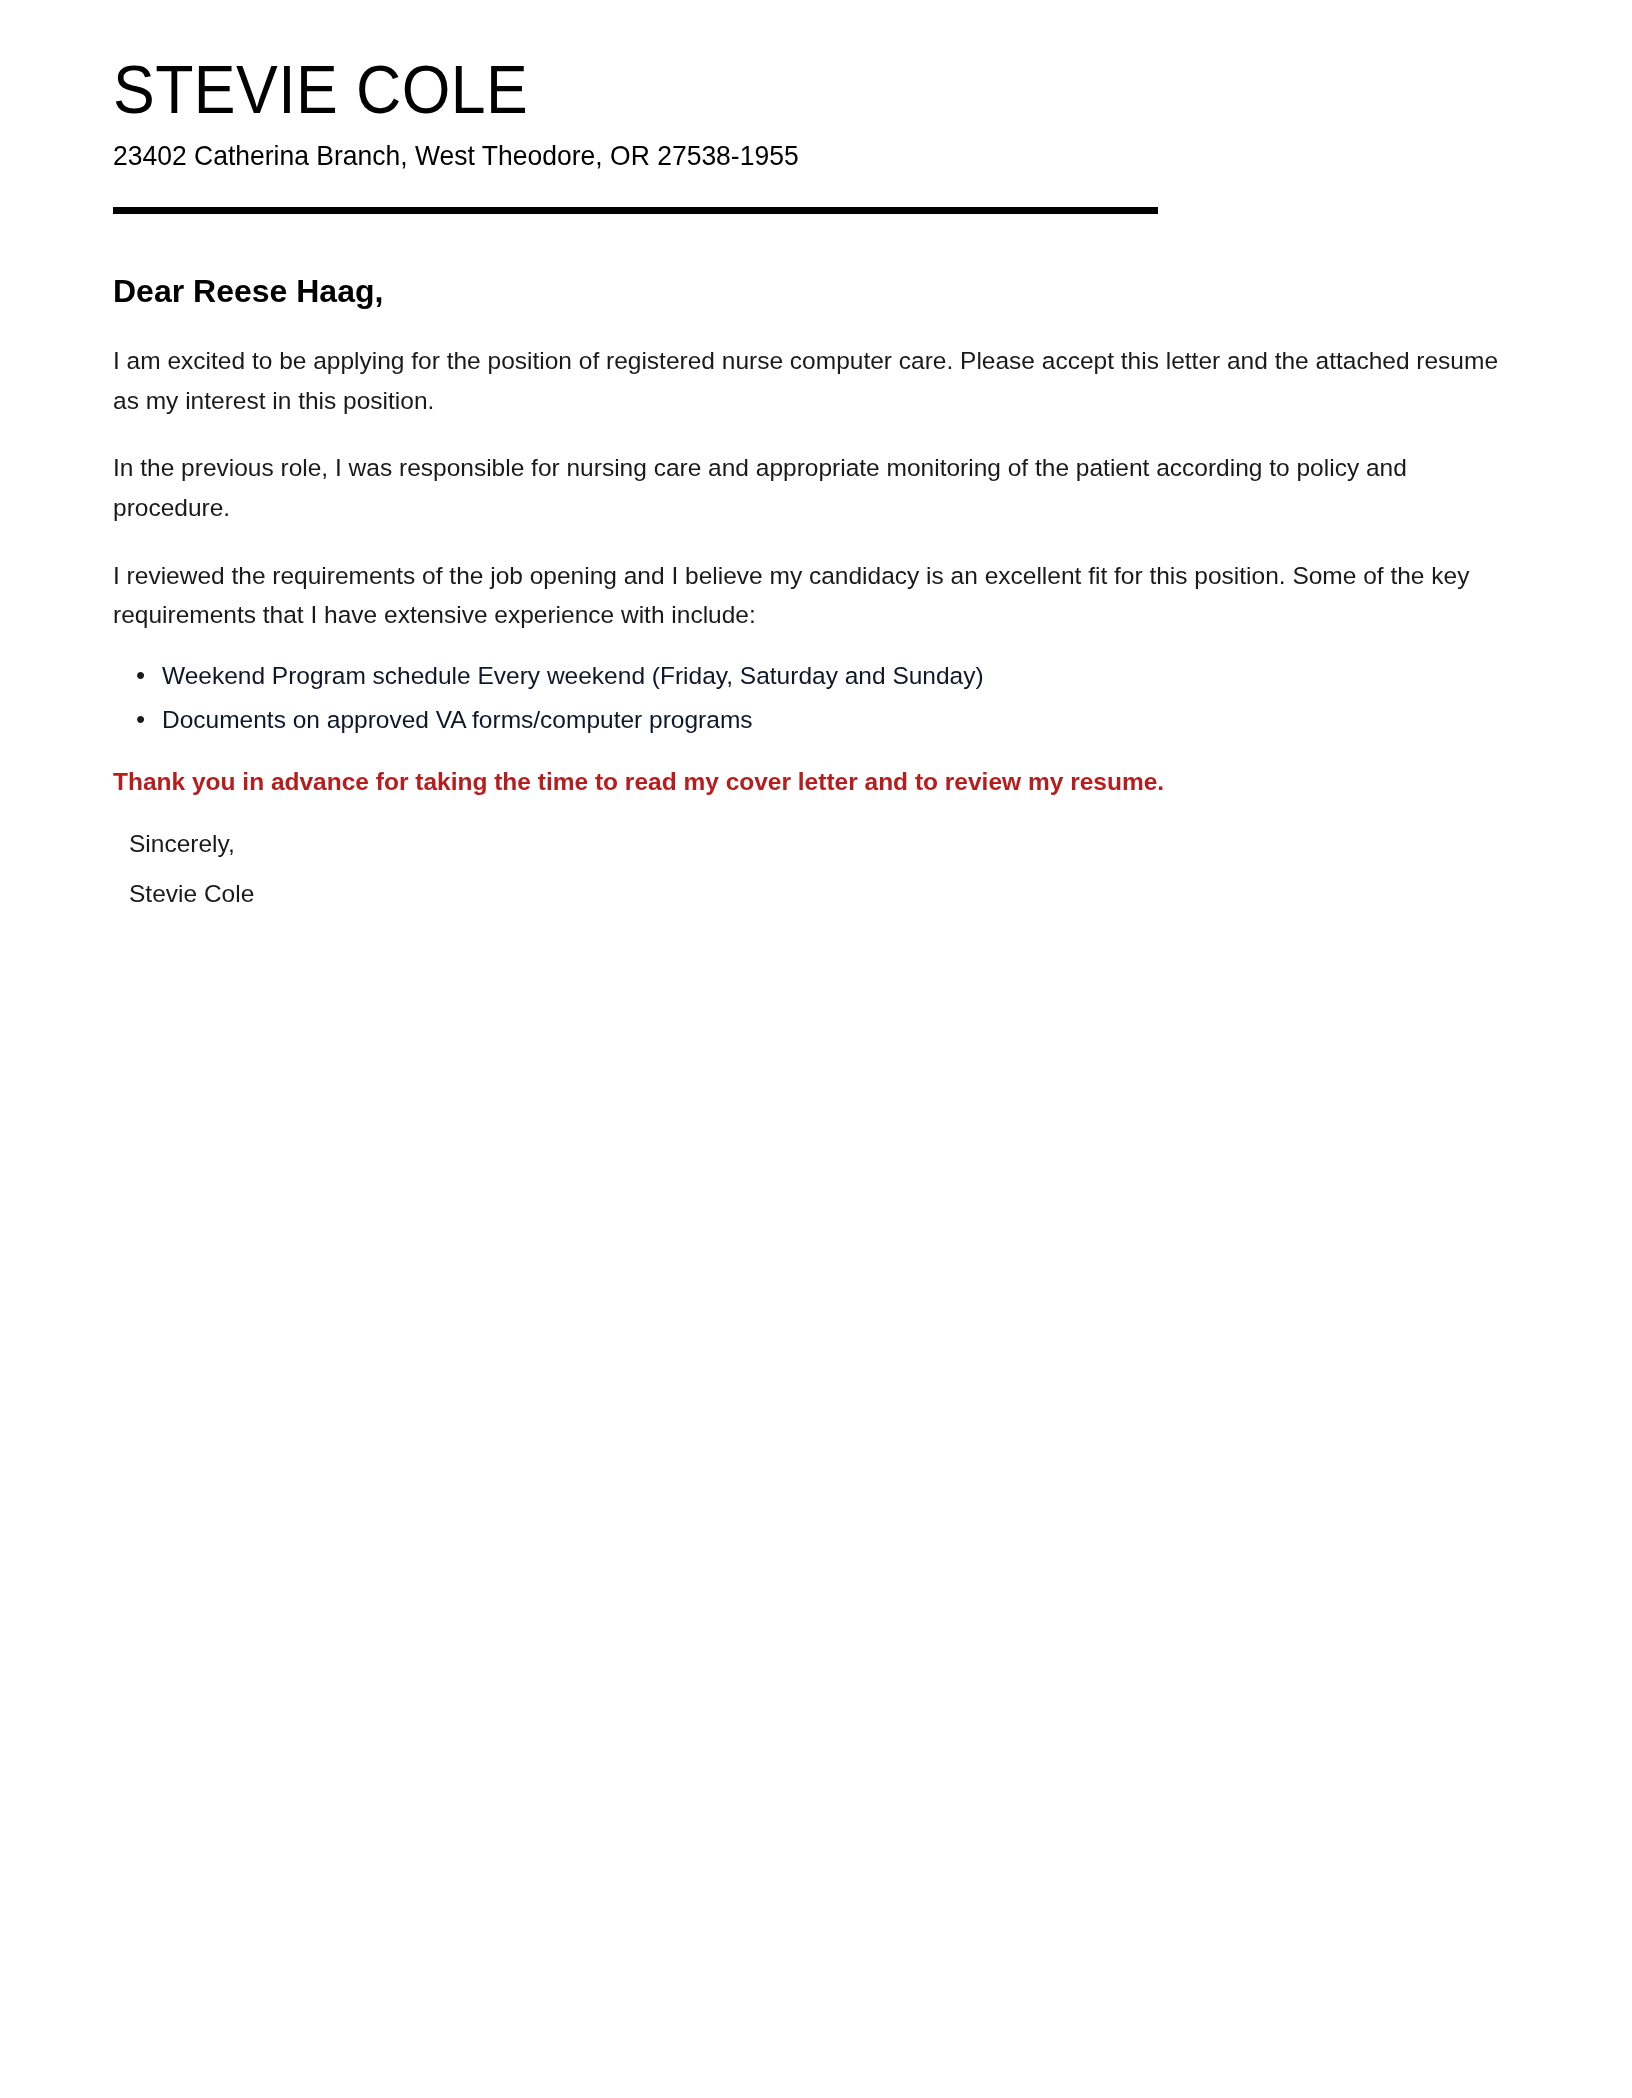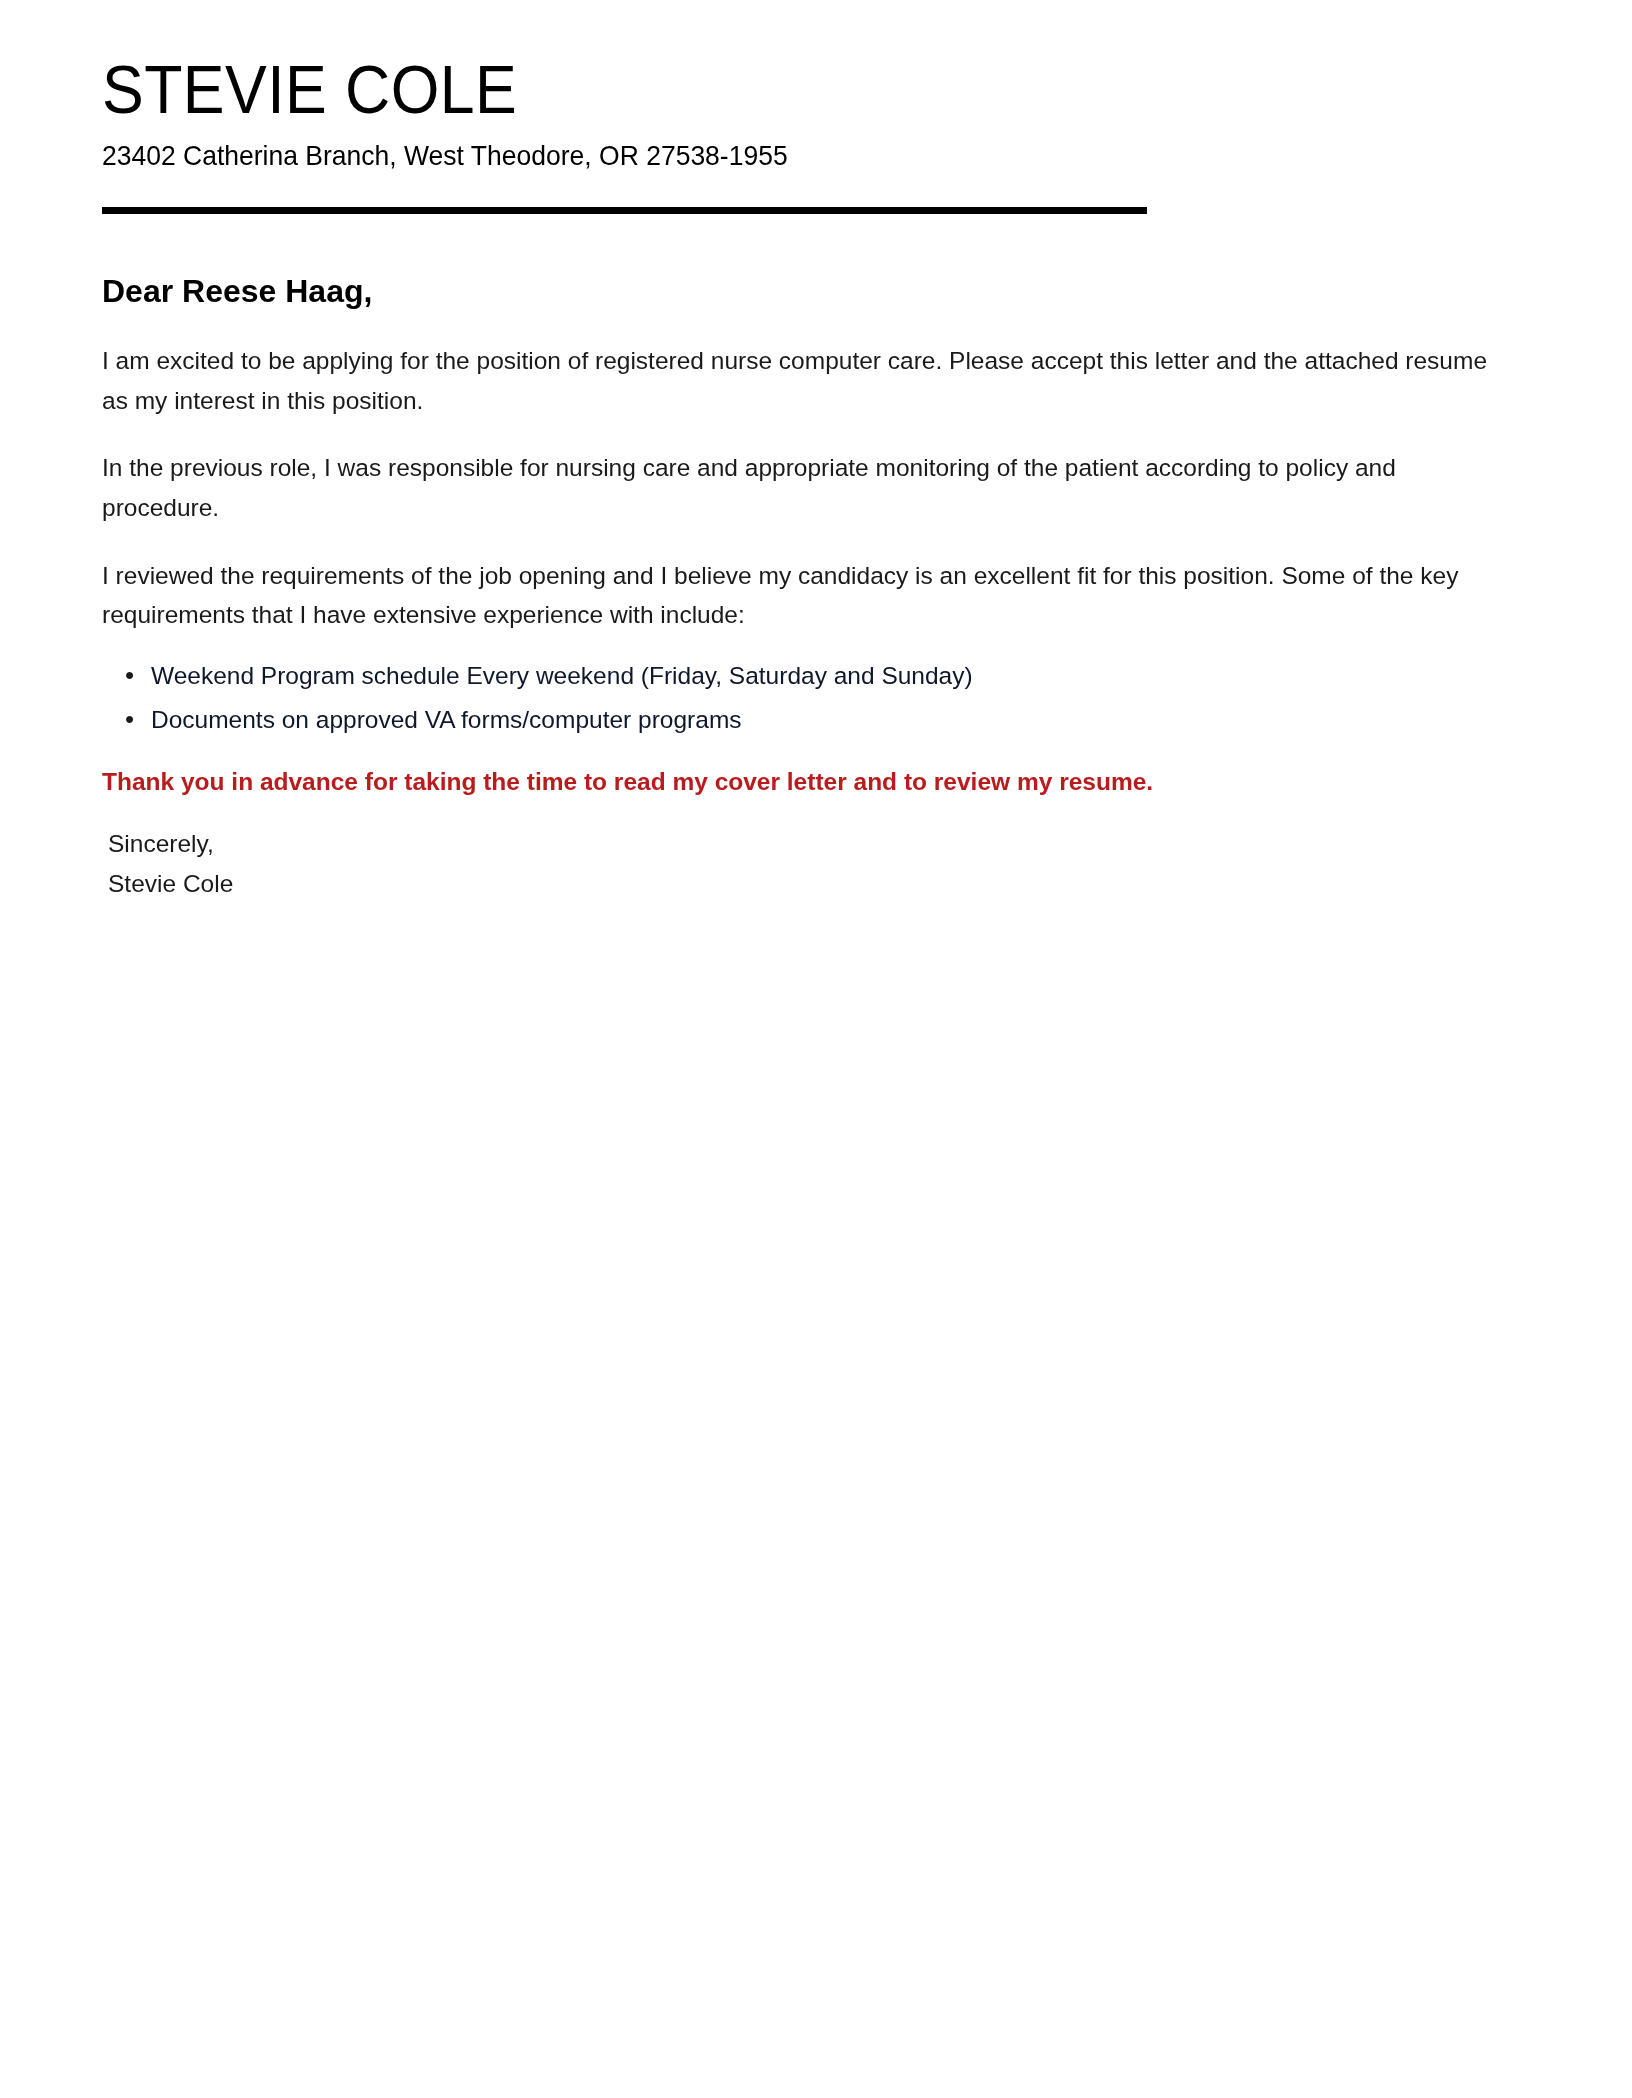--- a/index.html
+++ b/index.html
@@ -21,21 +21,21 @@
     width: 1632px;
     height: 2098px;
     background: #ffffff;
     box-sizing: border-box;
     padding: 0;
     overflow: hidden;
   }
 
   .content {
     position: absolute;
-    left: 102px;
+    left: 113px;
     top: 0;
     width: 1406px;
   }
 
   
   .letter-header {
     padding-top: 55px;
   }
 
   .candidate-name {
@@ -127,21 +127,21 @@
   }
 
   .signoff {
     margin: 28px 0 0 0;
   }
 
   .signoff-line {
     font-size: 24.5px;
     font-weight: 400;
     line-height: 1.38;
-    margin: 6px;
+    margin: 16px;
     color: #1a1a1a;
   }
 </style>
 </head>
 <body>
 
 <div class="page">
   <div class="content">
 
     <div class="letter-header">

